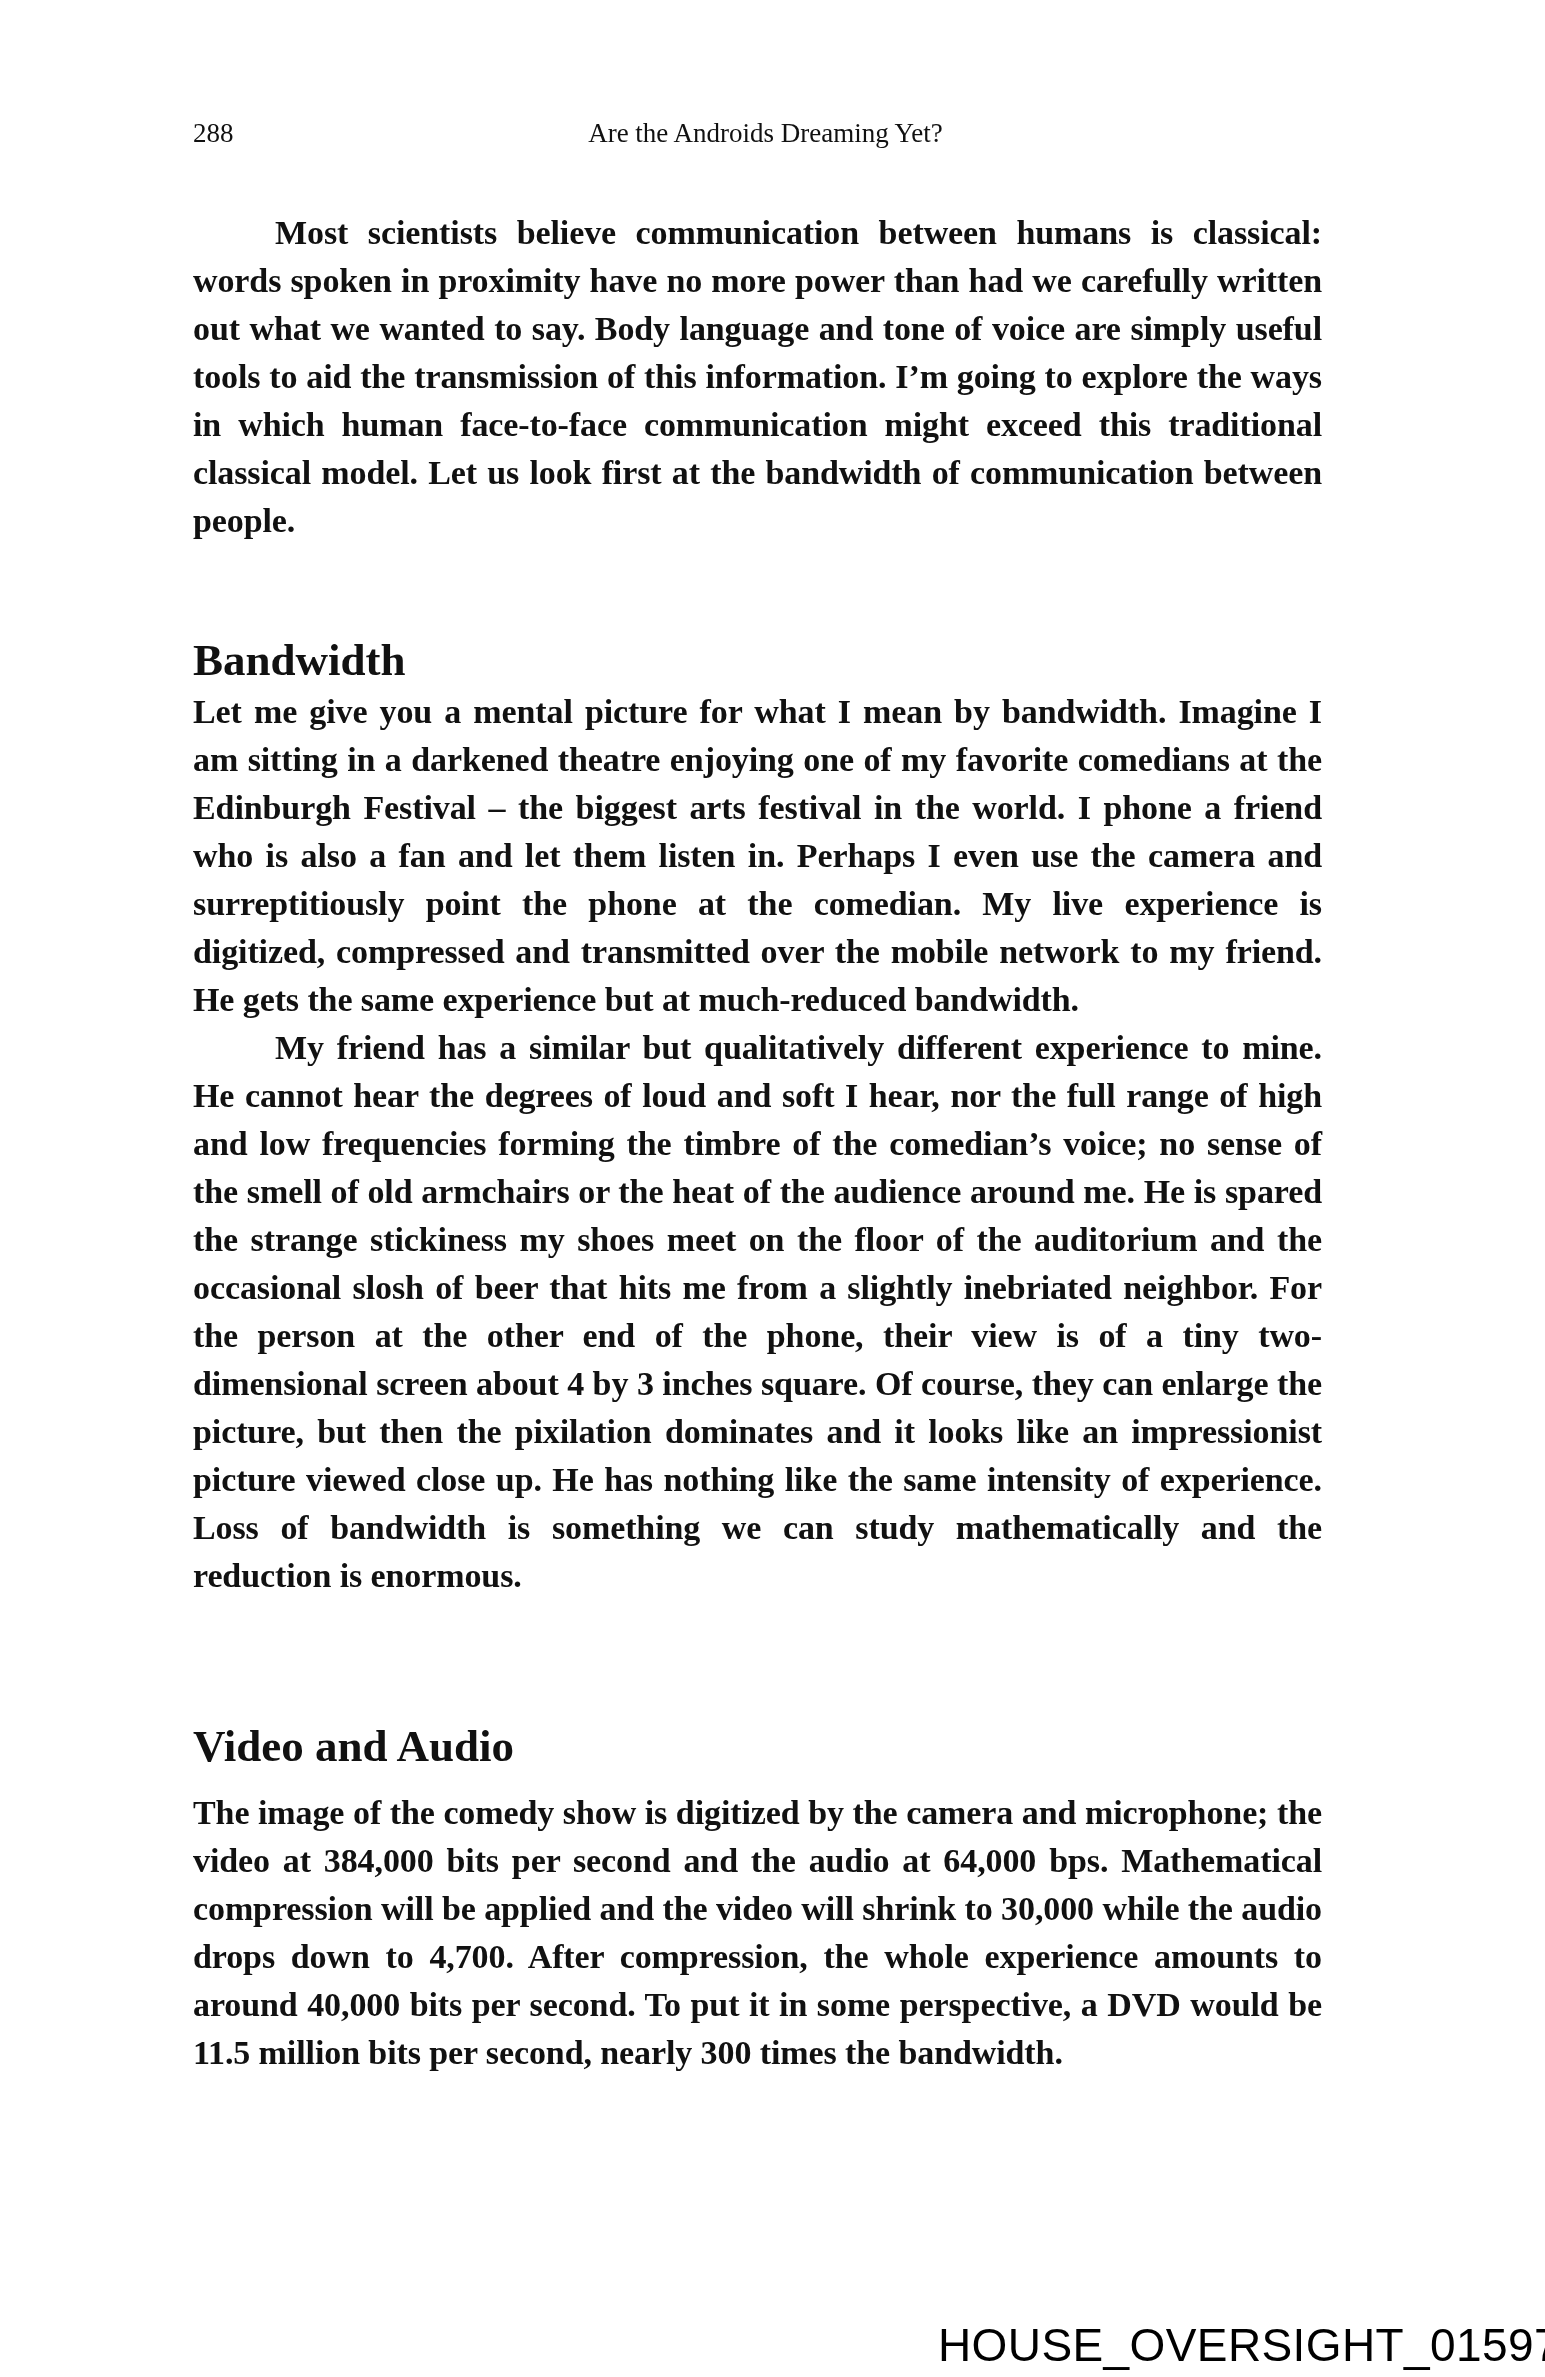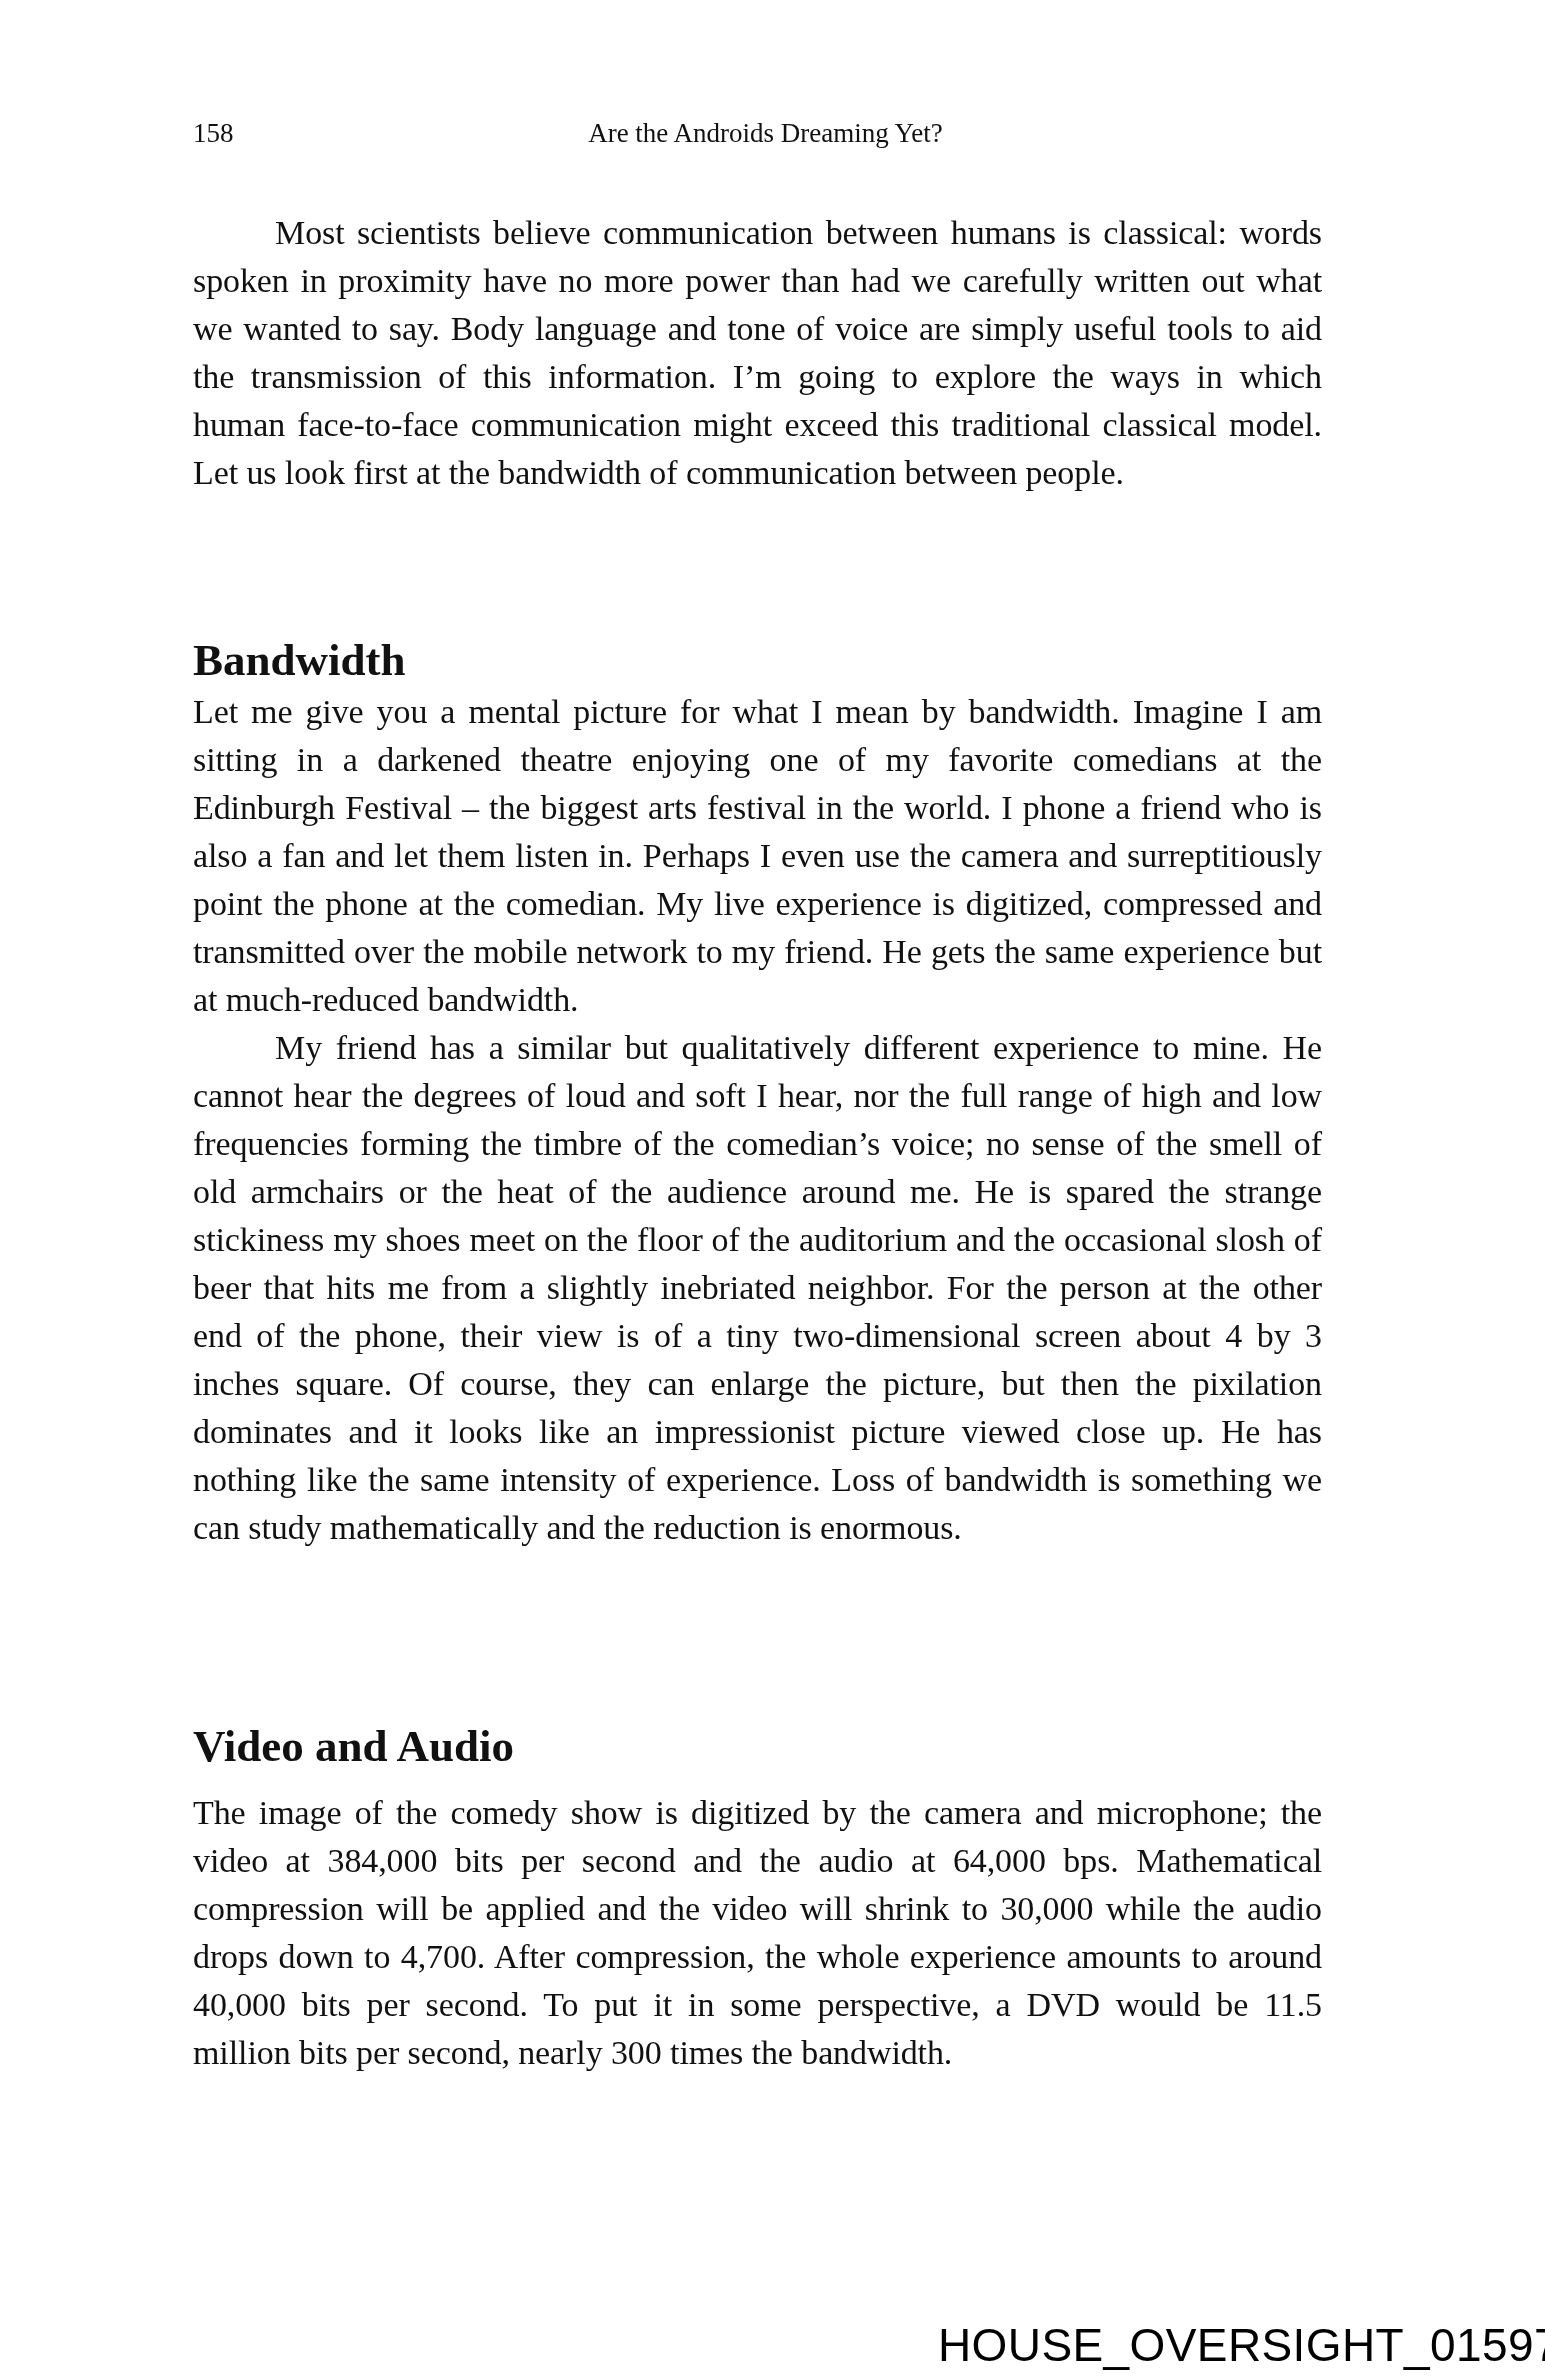--- a/index.html
+++ b/index.html
@@ -2,35 +2,35 @@
 <html style="font-size:13.7px"><head>
 <meta charset="utf-8">
 <style>
   html, body { margin: 0; padding: 0; background: #ffffff; }
   body { width: 1545px; height: 2377px; position: relative; overflow: hidden; color: #111; }
   .serif { font-family: "Liberation Serif", "DejaVu Serif", serif; }
   .header { position: absolute; top: 118px; left: 193px; width: 1129px; height: 38px; font-size: 27px; }
   .page-num { position: absolute; left: 0; top: 0; }
   .running-title { position: absolute; left: 16px; right: 0; top: 0; text-align: center; }
   .body { position: absolute; left: 193px; width: 1129px; }
-  p.para { margin: 0; font-size: 34px; line-height: 48px; text-align: justify; text-align-last: left; letter-spacing: -0.1px; }
+  p.para { margin: 0; font-size: 34px; line-height: 48px; text-align: justify; text-align-last: left; letter-spacing: -0.1px; font-weight: bold; }
   p.indent { text-indent: 82px; }
   h2.section { margin: 0; font-size: 45px; font-weight: bold; line-height: 52px; }
   #sec1 { top: 209px; }
   #sec2-head { top: 634px; }
   #sec2 { top: 688px; }
   #sec3-head { top: 1720px; }
   #sec3 { top: 1789px; }
   .bates { position: absolute; left: 938px; top: 2318px; font-family: "Liberation Sans", "DejaVu Sans", sans-serif; font-size: 46px; letter-spacing: 0.4px; color: #000; }
 </style>
 </head>
 <body>
 
 <div class="header serif">
-  <span class="page-num">158</span>
+  <span class="page-num">288</span>
   <span class="running-title">Are the Androids Dreaming Yet?</span>
 </div>
 
 <div class="body serif" id="sec1">
   <p class="para indent">Most scientists believe communication between humans is classical: words spoken in proximity have no more power than had we carefully written out what we wanted to say. Body language and tone of voice are simply useful tools to aid the transmission of this information. I’m going to explore the ways in which human face-to-face communication might exceed this traditional classical model. Let us look first at the bandwidth of communication between people.</p>
 </div>
 
 <h2 class="body section serif" id="sec2-head">Bandwidth</h2>
 <div class="body serif" id="sec2">
   <p class="para">Let me give you a mental picture for what I mean by bandwidth. Imagine I am sitting in a darkened theatre enjoying one of my favorite comedians at the Edinburgh Festival – the biggest arts festival in the world. I phone a friend who is also a fan and let them listen in. Perhaps I even use the camera and surreptitiously point the phone at the comedian. My live experience is digitized, compressed and transmitted over the mobile network to my friend. He gets the same experience but at much-reduced bandwidth.</p>

